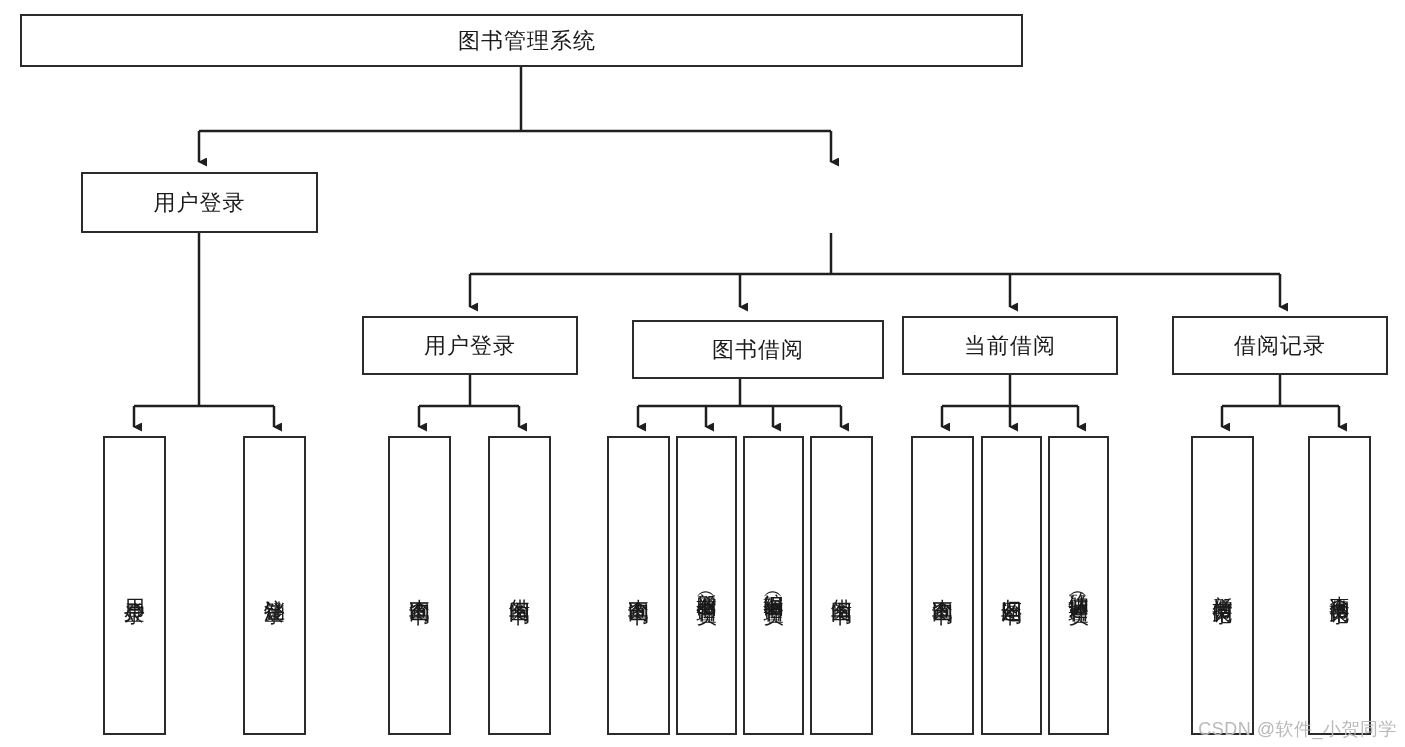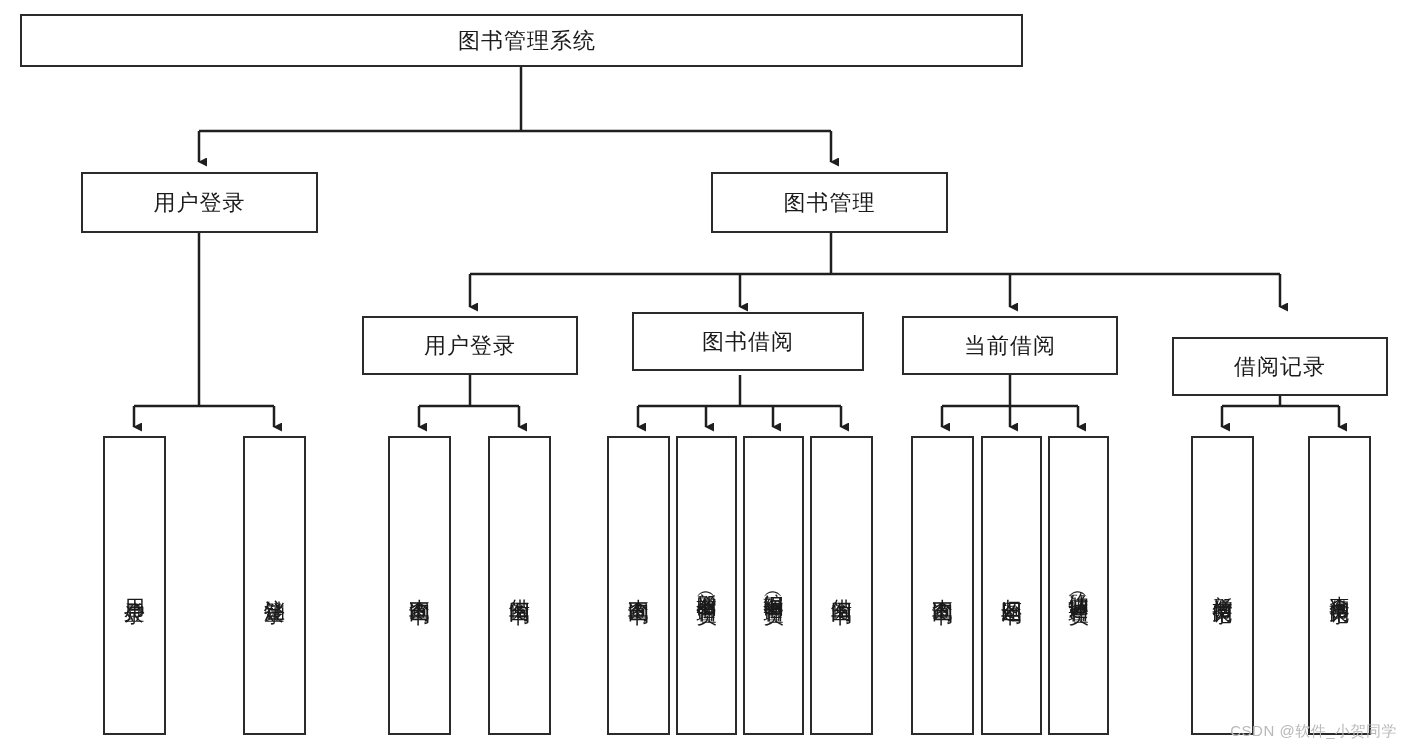--- a/index.html
+++ b/index.html
@@ -7,21 +7,21 @@
        font-family:"Liberation Sans","DejaVu Sans",sans-serif;}
   #diagram{position:relative;width:1405px;height:747px;background:#fff;}
   svg.edges{position:absolute;left:0;top:0;width:1405px;height:747px;}
   .node{position:absolute;box-sizing:border-box;background:#ffffff;
         border:2px solid #2b2b2b;display:flex;align-items:center;
         justify-content:center;color:#1a1a1a;}
   .node.h{font-size:22px;letter-spacing:1px;}
   .node.v{writing-mode:vertical-rl;text-orientation:upright;
           font-size:21px;letter-spacing:2px;line-height:1.05;
           padding-top:6px;padding-bottom:6px;white-space:nowrap;}
-  .watermark{position:absolute;right:8px;bottom:6px;font-size:15px;
+  .watermark{position:absolute;right:8px;bottom:6px;font-size:18px;
              color:#b9b9b9;letter-spacing:.5px;}
 </style>
 </head>
 <body>
 
 <div id="diagram">
 
   <svg class="edges" viewBox="0 0 1405 747" xmlns="http://www.w3.org/2000/svg">
     <defs>
       <marker id="arrow" markerWidth="9" markerHeight="9" refX="4.5" refY="8" orient="auto" markerUnits="userSpaceOnUse">
@@ -68,26 +68,25 @@
       <path d="M1280,375 L1280,406"></path>
       <path d="M1222,406 L1339,406"></path>
       <path d="M1222,406 L1222,427" marker-end="url(#arrow)"></path>
       <path d="M1339,406 L1339,427" marker-end="url(#arrow)"></path>
     </g>
   </svg>
 
   <div class="node h" style="left:20px;top:14px;width:1003px;height:53px;padding-left:11px;">图书管理系统</div>
 
   <div class="node h" style="left:81px;top:172px;width:237px;height:61px;">用户登录</div>
-  <div class="node h" style="left:711px;top:172px;width:237px;height:61px;">图书管理</div>
 
   <div class="node h" style="left:362px;top:316px;width:216px;height:59px;">用户登录</div>
-  <div class="node h" style="left:632px;top:312px;width:232px;height:59px;font-family:Liberation Mono, monospace;">图书借阅</div>
+  <div class="node h" style="left:632px;top:320px;width:252px;height:59px;font-family:Liberation Mono, monospace;">图书借阅</div>
   <div class="node h" style="left:902px;top:316px;width:216px;height:59px;text-align:right;">当前借阅</div>
-  <div class="node h" style="left:1172px;top:316px;width:216px;height:59px;margin-top:21px;">借阅记录</div>
+  <div class="node h" style="left:1172px;top:316px;width:216px;height:59px;">借阅记录</div>
 
   <div class="node v" style="left:103px;top:436px;width:63px;height:299px;">用户登录</div>
   <div class="node v" style="left:243px;top:436px;width:63px;height:299px;">注销登录</div>
 
   <div class="node v" style="left:388px;top:436px;width:63px;height:299px;">查询图书</div>
   <div class="node v" style="left:488px;top:436px;width:63px;height:299px;">借阅图书</div>
 
   <div class="node v" style="left:607px;top:436px;width:63px;height:299px;">查询图书</div>
   <div class="node v" style="left:676px;top:436px;width:61px;height:299px;font-size:20px;">新增图书（管理员）</div>
   <div class="node v" style="left:743px;top:436px;width:61px;height:299px;font-size:20px;">编辑图书（管理员）</div>

